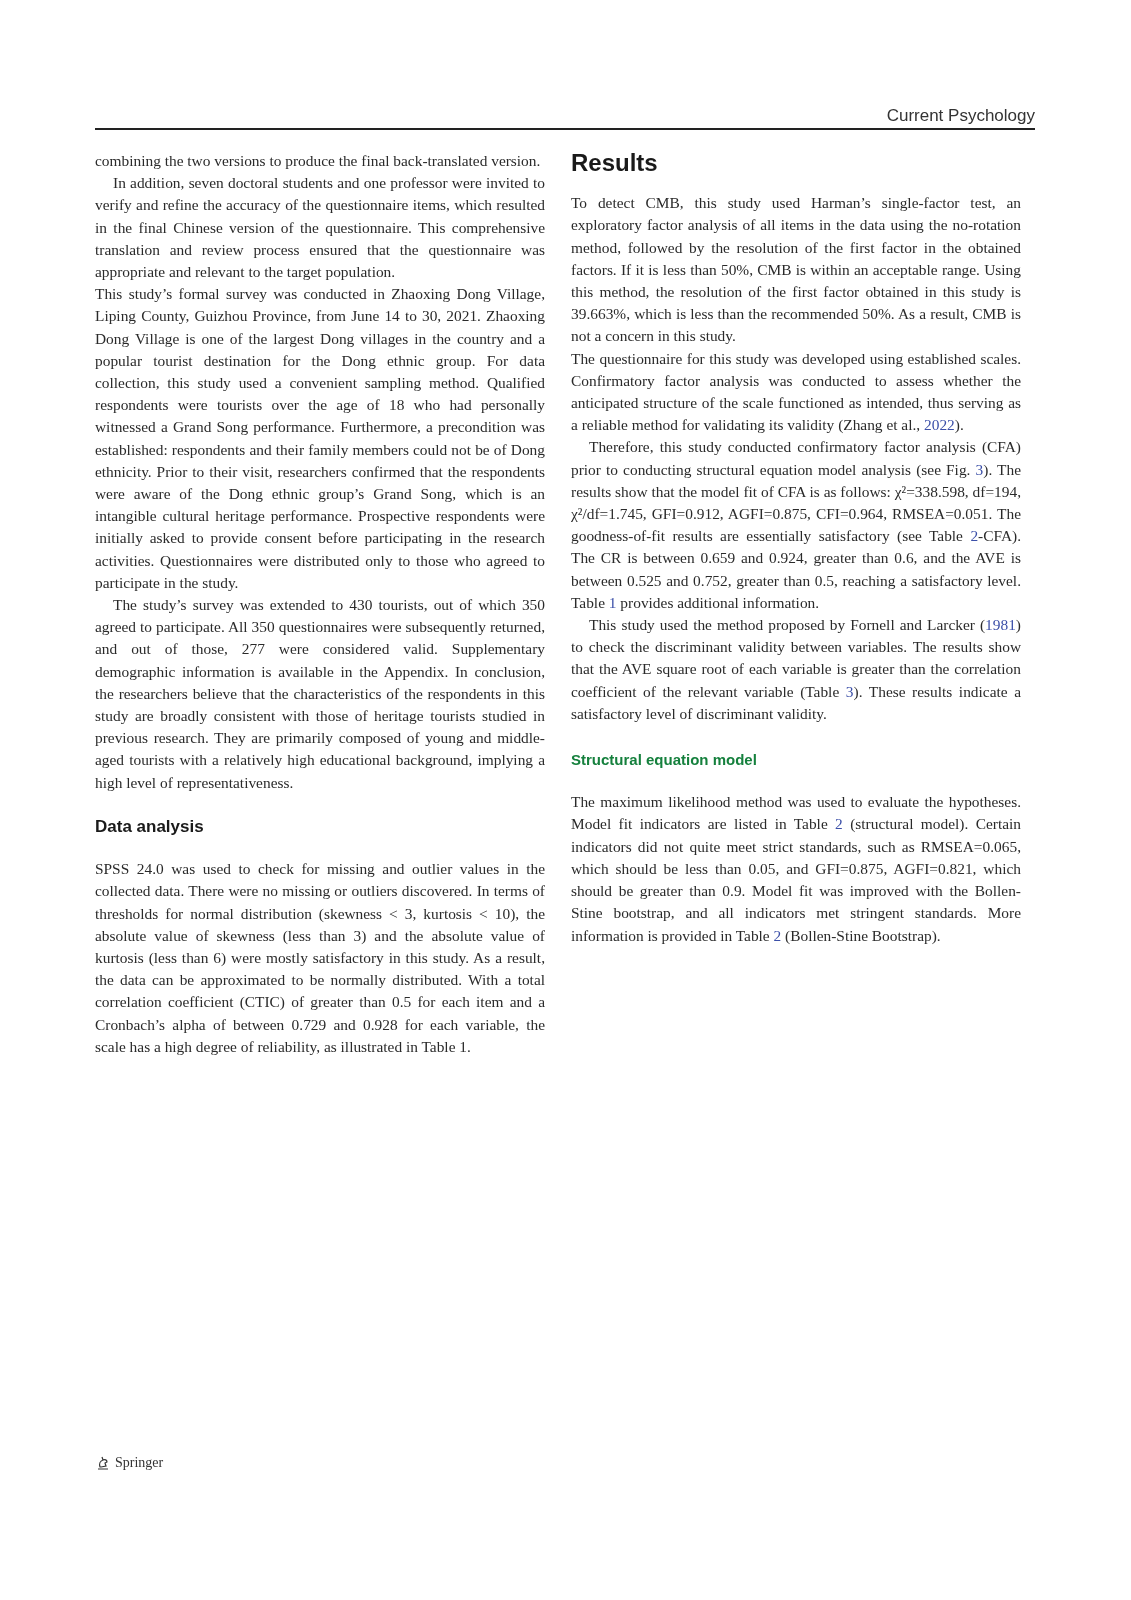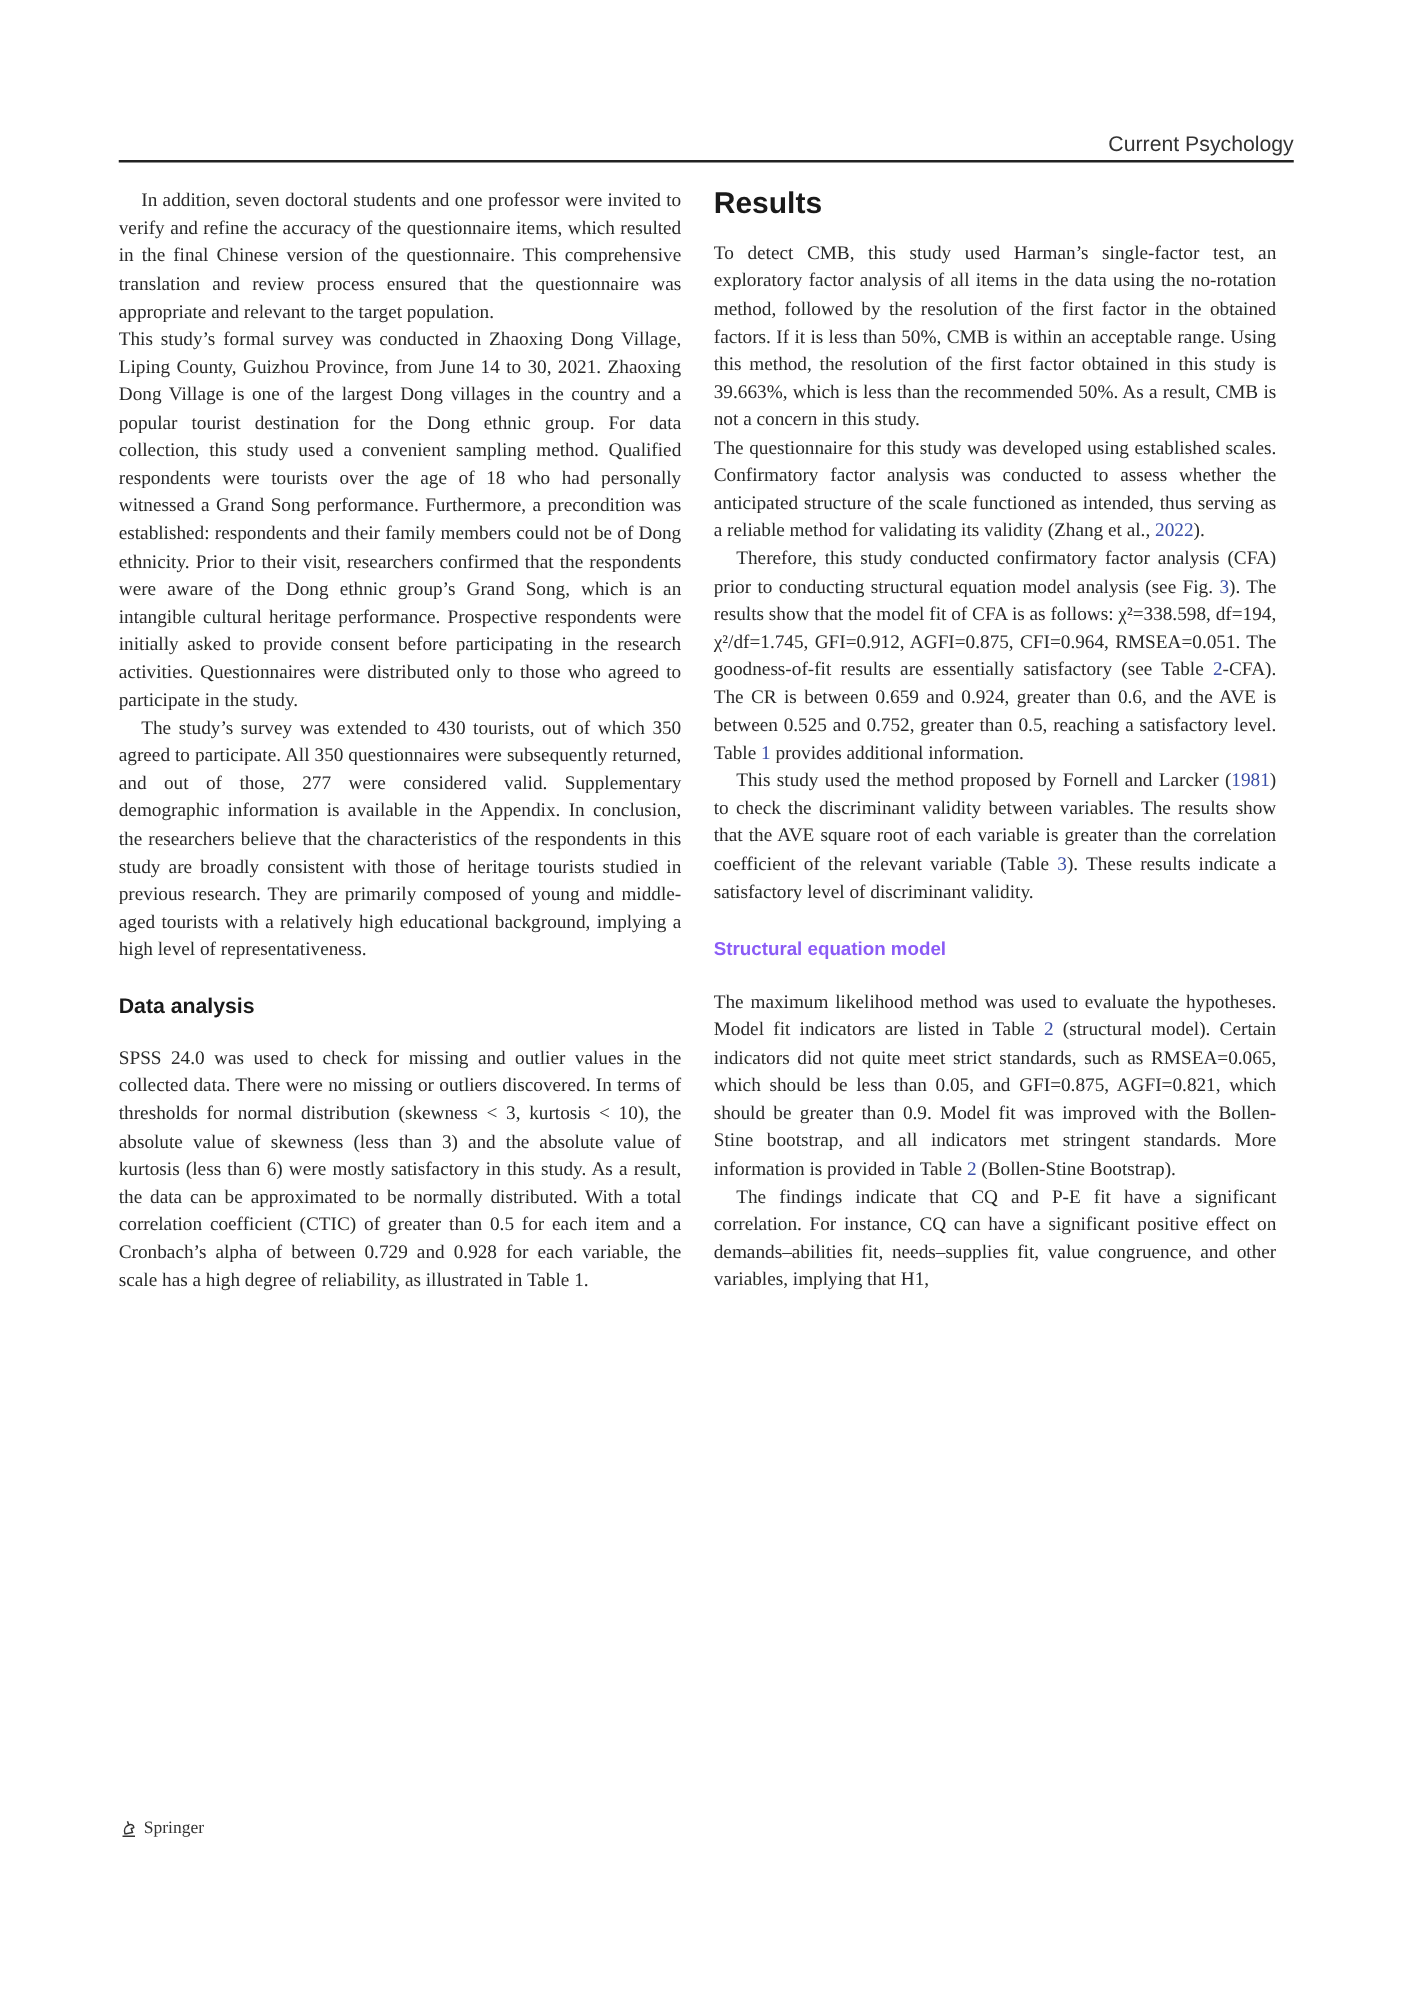--- a/index.html
+++ b/index.html
@@ -14,54 +14,54 @@
     text-align: justify; hyphens: auto; }
   .col-left { left: 95px; }
   .col-right { left: 571px; }
   .col p { margin: 0; text-indent: 0; }
   .col p.indent { text-indent: 18px; }
   h2.section { font-family: "Liberation Sans", "DejaVu Sans", sans-serif; font-weight: bold;
     font-size: 24px; margin: 6px 0 18px 0; color: #1a1a1a; }
   h3.sub { font-family: "Liberation Sans", "DejaVu Sans", sans-serif; font-weight: bold;
     font-size: 17px; margin: 22px 0 20px 0; color: #1a1a1a; }
   h4.subsub { font-family: "Liberation Sans", "DejaVu Sans", sans-serif; font-weight: bold;
-    font-size: 15px; margin: 24px 0 20px 0; color: #8b5cf6; }
+    font-size: 15px; margin: 24px 0 20px 0; color: #15803d; }
   .ref { color: #3b4fa8; }
   .footer { position: absolute; top: 1455px; left: 95px; display: flex; align-items: flex-end; gap: 4px;
     font-family: "Liberation Serif", "DejaVu Serif", serif; font-size: 14px; color: #333; }
   .logo { width: 16px; height: 16px; display: inline-block; }
 </style>
 </head>
 <body>
 
 <div class="running-head">Current Psychology</div>
 <div class="rule"></div>
 
 <div class="col col-left">
+  <p>combining the two versions to produce the final back-translated version.</p>
   <p class="indent">In addition, seven doctoral students and one professor were invited to verify and refine the accuracy of the questionnaire items, which resulted in the final Chinese version of the questionnaire. This comprehensive translation and review process ensured that the questionnaire was appropriate and relevant to the target population.</p>
 
   <p>This study’s formal survey was conducted in Zhaoxing Dong Village, Liping County, Guizhou Province, from June 14 to 30, 2021. Zhaoxing Dong Village is one of the largest Dong villages in the country and a popular tourist destination for the Dong ethnic group. For data collection, this study used a convenient sampling method. Qualified respondents were tourists over the age of 18 who had personally witnessed a Grand Song performance. Furthermore, a precondition was established: respondents and their family members could not be of Dong ethnicity. Prior to their visit, researchers confirmed that the respondents were aware of the Dong ethnic group’s Grand Song, which is an intangible cultural heritage performance. Prospective respondents were initially asked to provide consent before participating in the research activities. Questionnaires were distributed only to those who agreed to participate in the study.</p>
   <p class="indent">The study’s survey was extended to 430 tourists, out of which 350 agreed to participate. All 350 questionnaires were subsequently returned, and out of those, 277 were considered valid. Supplementary demographic information is available in the Appendix. In conclusion, the researchers believe that the characteristics of the respondents in this study are broadly consistent with those of heritage tourists studied in previous research. They are primarily composed of young and middle-aged tourists with a relatively high educational background, implying a high level of representativeness.</p>
 
   <h3 class="sub">Data analysis</h3>
   <p>SPSS 24.0 was used to check for missing and outlier values in the collected data. There were no missing or outliers discovered. In terms of thresholds for normal distribution (skewness &lt; 3, kurtosis &lt; 10), the absolute value of skewness (less than 3) and the absolute value of kurtosis (less than 6) were mostly satisfactory in this study. As a result, the data can be approximated to be normally distributed. With a total correlation coefficient (CTIC) of greater than 0.5 for each item and a Cronbach’s alpha of between 0.729 and 0.928 for each variable, the scale has a high degree of reliability, as illustrated in Table 1.</p>
 </div>
 
 <div class="col col-right">
   <h2 class="section" style="margin-top:2px">Results</h2>
 
   <p>To detect CMB, this study used Harman’s single-factor test, an exploratory factor analysis of all items in the data using the no-rotation method, followed by the resolution of the first factor in the obtained factors. If it is less than 50%, CMB is within an acceptable range. Using this method, the resolution of the first factor obtained in this study is 39.663%, which is less than the recommended 50%. As a result, CMB is not a concern in this study.</p>
 
   <p><span>The questionnaire for this study was developed using established scales. Confirmatory factor analysis was conducted to assess whether the anticipated structure of the scale functioned as intended, thus serving as a reliable method for validating its validity (Zhang et al., </span><span class="ref">2022</span><span>).</span></p>
   <p class="indent"><span>Therefore, this study conducted confirmatory factor analysis (CFA) prior to conducting structural equation model analysis (see Fig. </span><span class="ref">3</span><span>). The results show that the model fit of CFA is as follows: χ²=338.598, df=194, χ²/df=1.745, GFI=0.912, AGFI=0.875, CFI=0.964, RMSEA=0.051. The goodness-of-fit results are essentially satisfactory (see Table </span><span class="ref">2</span><span>-CFA). The CR is between 0.659 and 0.924, greater than 0.6, and the AVE is between 0.525 and 0.752, greater than 0.5, reaching a satisfactory level. Table </span><span class="ref">1</span><span> provides additional information.</span></p>
   <p class="indent"><span>This study used the method proposed by Fornell and Larcker (</span><span class="ref">1981</span><span>) to check the discriminant validity between variables. The results show that the AVE square root of each variable is greater than the correlation coefficient of the relevant variable (Table </span><span class="ref">3</span><span>). These results indicate a satisfactory level of discriminant validity.</span></p>
 
   <h4 class="subsub">Structural equation model</h4>
   <p><span>The maximum likelihood method was used to evaluate the hypotheses. Model fit indicators are listed in Table </span><span class="ref">2</span><span> (structural model). Certain indicators did not quite meet strict standards, such as RMSEA=0.065, which should be less than 0.05, and GFI=0.875, AGFI=0.821, which should be greater than 0.9. Model fit was improved with the Bollen-Stine bootstrap, and all indicators met stringent standards. More information is provided in Table </span><span class="ref">2</span><span> (Bollen-Stine Bootstrap).</span></p>
-  <p class="indent">The findings indicate that CQ and P-E fit have a significant correlation. For instance, CQ can have a significant positive effect on demands–abilities fit, needs–supplies fit, value congruence, and other variables, implying that H1,</p>
 </div>
 
 <div class="footer">
   <span class="logo">
     <svg width="16" height="16" viewBox="0 0 16 16">
         <path d="M3 14 H13 M5 12 C4 9 5 6 8 5 C10 4 12 5 12 7 L10 8 L11 11 L6 12 Z M8 5 L7 2" fill="none" stroke="#333" stroke-width="1.2"></path>
       </svg>
   </span>
   <span>Springer</span>
 </div>

